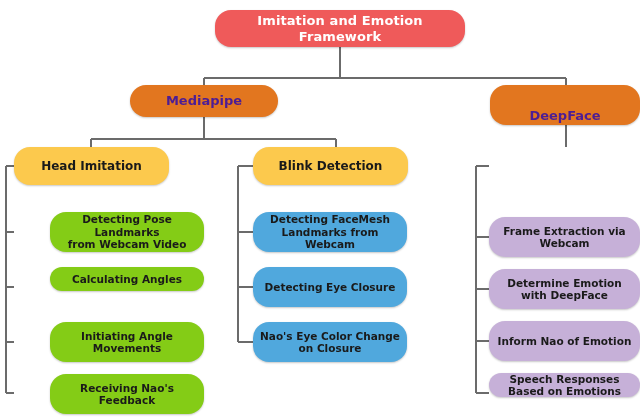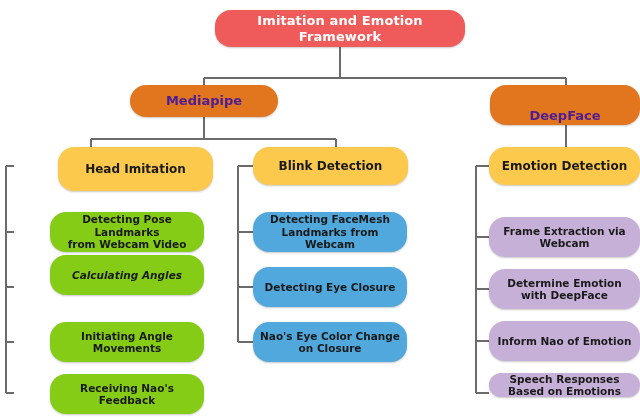--- a/index.html
+++ b/index.html
@@ -128,38 +128,35 @@
   </div>
 
   <div class="node node-l2" style="left:130px; top:85px; width:148px; height:32px;">
     <span class="node-label">Mediapipe</span>
   </div>
 
   <div class="node node-l2" style="left:490px; top:85px; width:150px; height:40px;align-items:flex-end;">
     <span class="node-label">DeepFace</span>
   </div>
 
-  <div class="node node-l3" style="left:14px; top:147px; width:155px; height:44px;margin-left:44px;">
+  <div class="node node-l3" style="left:14px; top:147px; width:155px; height:38px;">
     <span class="node-label">Head Imitation</span>
   </div>
 
   <div class="node node-l3" style="left:253px; top:147px; width:155px; height:38px;">
     <span class="node-label">Blink Detection</span>
   </div>
 
-  <div class="node node-l3" style="left:489px; top:147px; width:151px; height:38px;">
-    <span class="node-label">Emotion Detection</span>
-  </div>
 
   <div class="node node-leaf-green" style="left:14px; top:212px; width:154px; height:40px;">
     <span class="node-label">Detecting Pose Landmarks
 from Webcam Video</span>
   </div>
 
-  <div class="node node-leaf-green" style="left:14px; top:255px; width:154px; height:40px;font-style:italic;">
+  <div class="node node-leaf-green" style="left:14px; top:267px; width:154px; height:24px;">
     <span class="node-label">Calculating Angles</span>
   </div>
 
   <div class="node node-leaf-green" style="left:14px; top:322px; width:154px; height:40px;">
     <span class="node-label">Initiating Angle
 Movements</span>
   </div>
 
   <div class="node node-leaf-green" style="left:14px; top:374px; width:154px; height:40px;">
     <span class="node-label">Receiving Nao's

